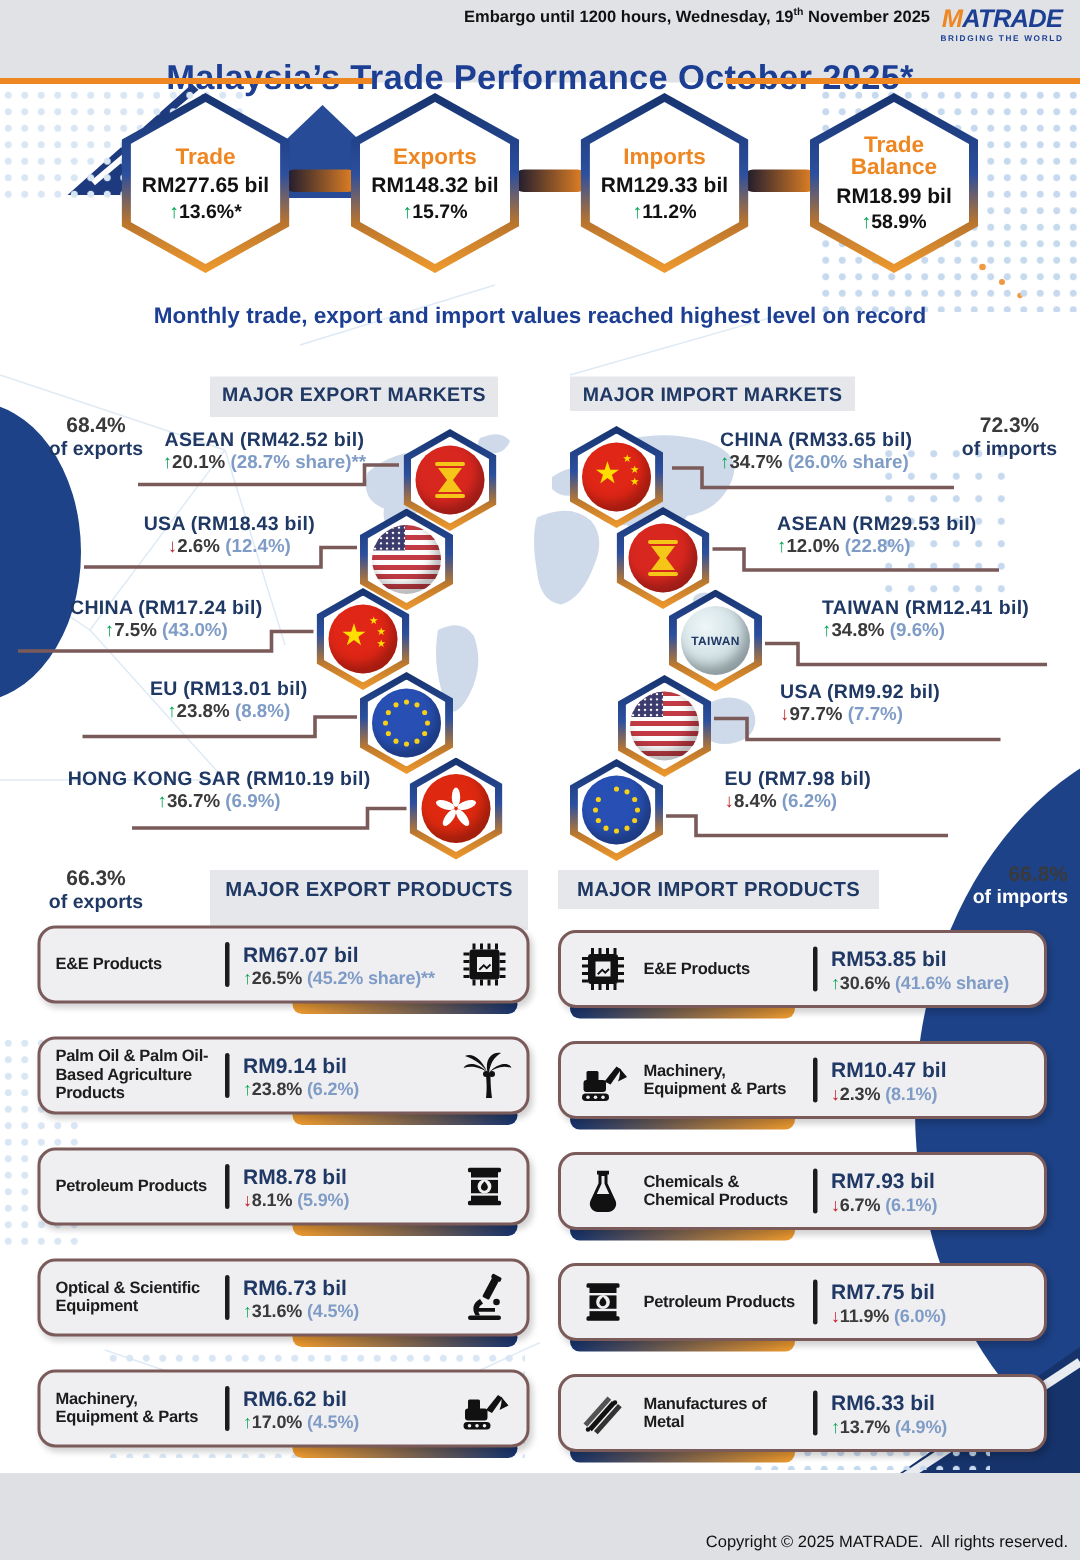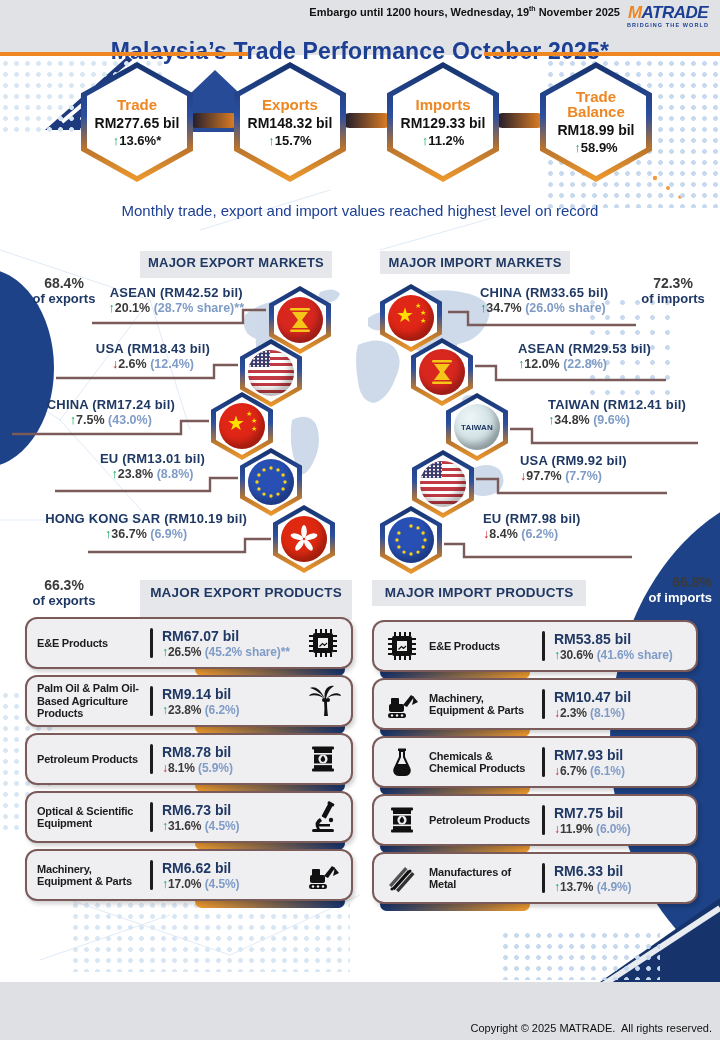--- a/index.html
+++ b/index.html
@@ -31,21 +31,21 @@
        filter:drop-shadow(2px 3px 2px rgba(0,0,0,.25));}
   .hex-in{position:absolute;inset:6px;clip-path:polygon(50% 0%,100% 26%,100% 74%,50% 100%,0% 74%,0% 26%);
        background:#fff;display:flex;flex-direction:column;align-items:center;justify-content:center;text-align:center;}
   .stat-label{font-size:15px;line-height:15px;font-weight:bold;color:#ee8722;margin-bottom:3px;width:86px;}
   .stat-value{font-size:14px;font-weight:bold;color:#121212;}
   .stat-chg{font-size:13px;font-weight:bold;color:#121212;margin-top:2px;}
   .stat-link{position:absolute;top:113px;height:15px;width:50px;border-radius:8px;z-index:1;
        background:linear-gradient(90deg,#15162e,#ee8722);}
 
   .headline{position:absolute;top:202px;left:0;width:720px;text-align:center;
-       font-size:15px;font-weight:normal;color:#1c3f94;z-index:2;}
+       font-size:15px;font-weight:bold;color:#1c3f94;z-index:2;}
 
   
   .secbox{position:absolute;background:#e6e7ea;color:#1f3864;font-weight:bold;text-align:center;z-index:2;letter-spacing:.2px;}
   .share-note{position:absolute;z-index:2;font-weight:bold;color:#1f3864;text-align:center;line-height:15px;}
   .share-note .pct{font-size:14px;}
   .share-note .lbl{font-size:13px;}
   .share-note.on-blue{color:#fff;text-align:right;}
 
   
   .mkt{position:absolute;z-index:2;}
@@ -67,21 +67,21 @@
         background:#fff;display:flex;align-items:center;justify-content:center;}
   .flag{width:46px;height:46px;border-radius:50%;position:relative;overflow:hidden;
         box-shadow:inset -4px -6px 7px rgba(0,0,0,.28);}
   .flag.usa{background:repeating-linear-gradient(180deg,#c23b44 0 3.3px,#fff 3.3px 6.6px);}
   .flag.usa::before{content:"";position:absolute;left:0;top:0;width:22px;height:17px;background-color:#3c3b6e;
         background-image:radial-gradient(#fff .7px,transparent 1.1px);background-size:4px 3.5px;}
   .flag.taiwan{background:radial-gradient(circle at 35% 30%,#eef6f7,#b5ccd3);display:flex;align-items:center;justify-content:center;}
   .taiwan-txt{font-size:8px;font-weight:bold;color:#1f3864;letter-spacing:.2px;}
 
   
-  .pcol{position:absolute;display:flex;flex-direction:column;gap:6px;z-index:2;}
+  .pcol{position:absolute;display:flex;flex-direction:column;gap:22px;z-index:2;}
   .cardwrap{position:relative;height:52px;}
   .tail{position:absolute;bottom:-7px;height:13px;width:150px;border-radius:7px;z-index:0;}
   .tail.exp-t{right:8px;background:linear-gradient(90deg,#f09b2e,#16336e);}
   .tail.imp-t{left:8px;background:linear-gradient(90deg,#16336e,#f09b2e);}
   .card{position:relative;z-index:1;height:52px;box-sizing:border-box;background:#efeef0;
         border:2.5px solid #7b5a5a;border-radius:12px;display:flex;align-items:center;
         padding:4px 10px;box-shadow:2px 3px 4px rgba(0,0,0,.18);}
   .pname{width:104px;font-size:11px;line-height:12.5px;font-weight:bold;color:#1c1c1c;letter-spacing:-.2px;flex-shrink:0;}
   .pdiv{width:3px;height:30px;background:#1c1c1c;border-radius:2px;margin:0 9px;flex-shrink:0;}
   .pval{flex-grow:1;min-width:0;}

